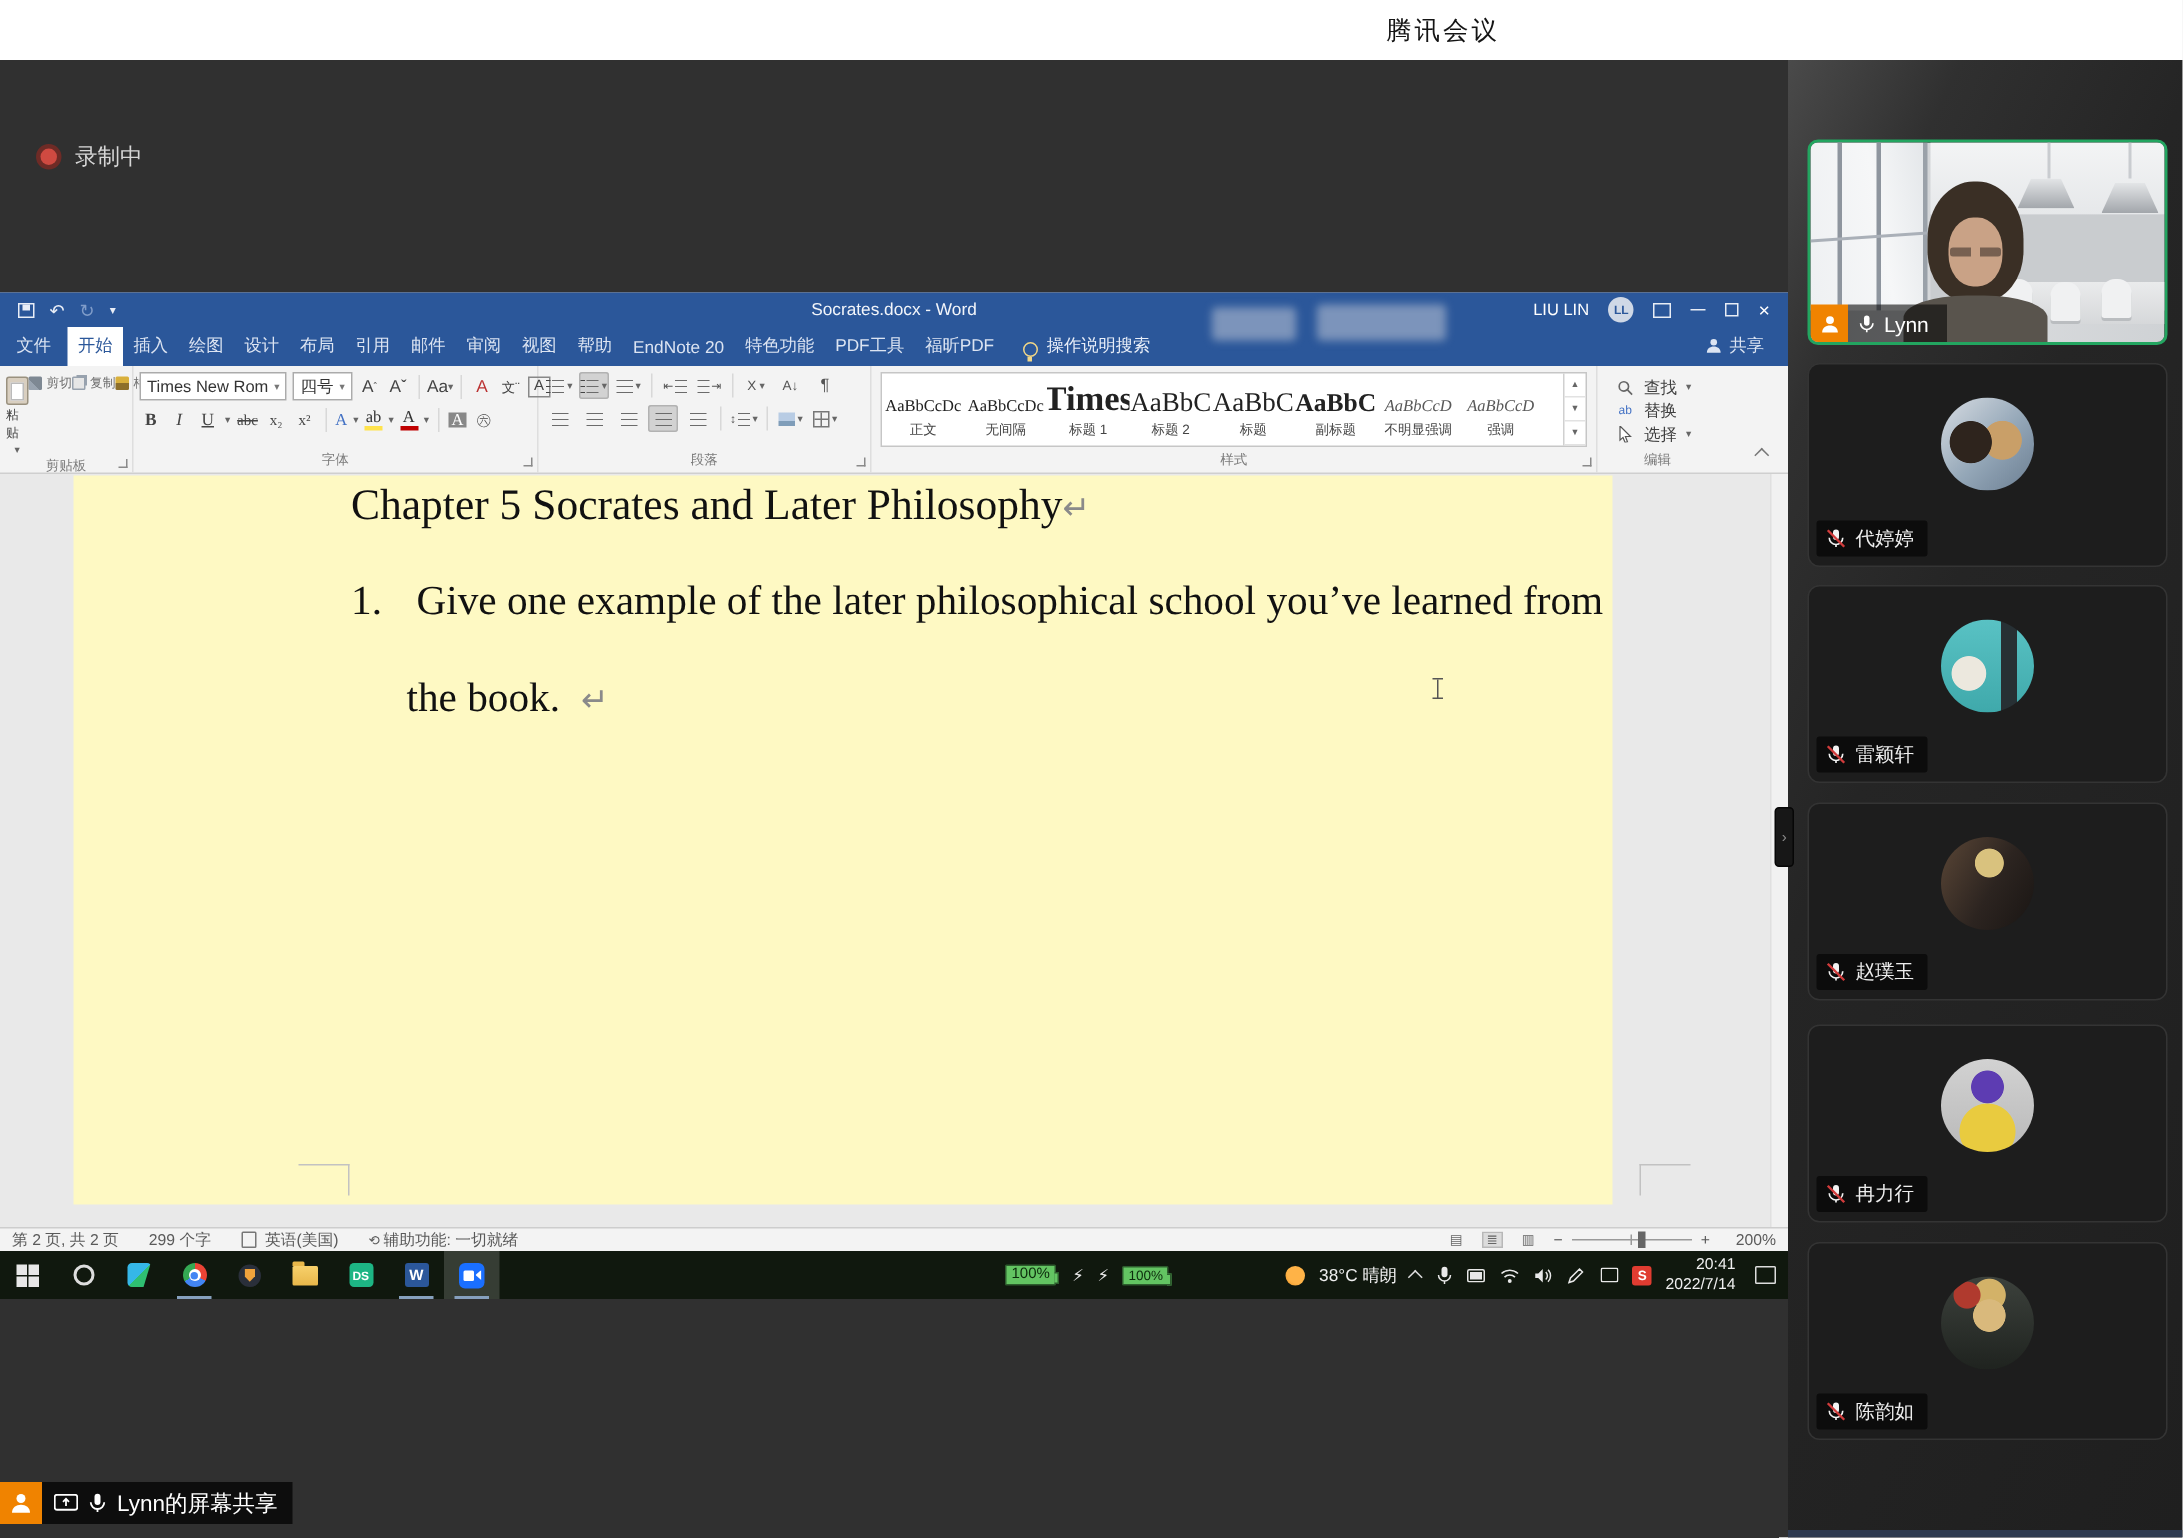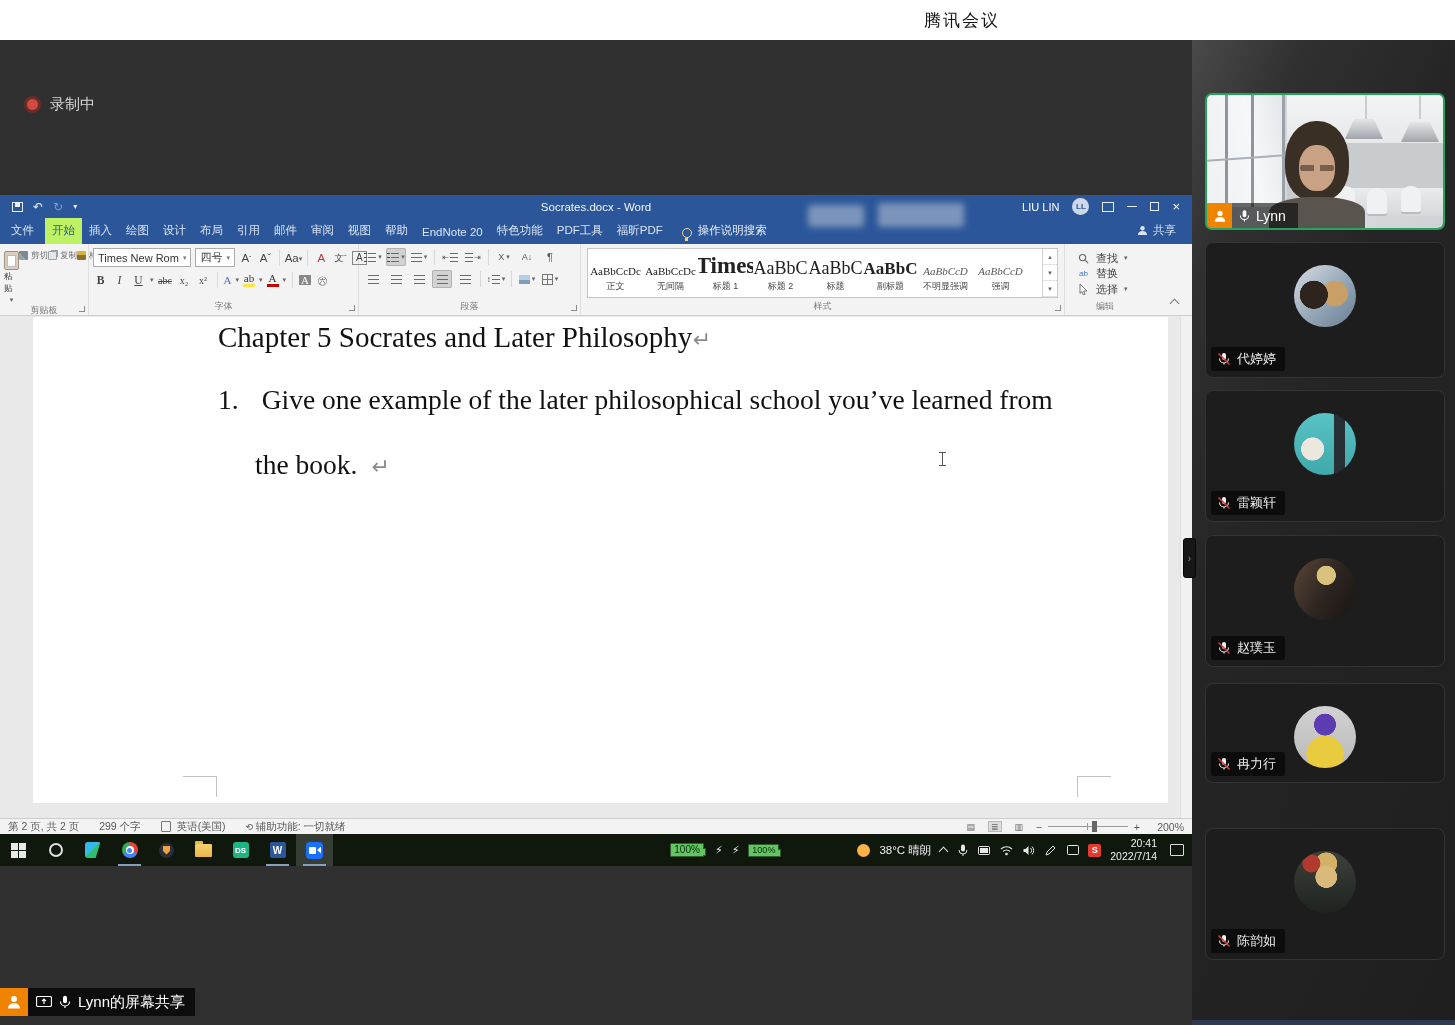--- a/index.html
+++ b/index.html
@@ -18,21 +18,21 @@
 .doctitle{position:absolute;left:436px;width:320px;text-align:center;font-size:11.5px;color:#f2f5fa}
 .wright{margin-left:auto;display:flex;align-items:center;gap:13px;padding-right:12px;font-size:11px}
 .wavatar{width:17px;height:17px;border-radius:50%;background:#cfd8e6;color:#2b579a;font-size:8px;display:flex;align-items:center;justify-content:center;font-weight:bold}
 .maxbox{width:9px;height:9px;border:1px solid #e8edf5}
 .minbar{width:10px;height:1px;background:#e8edf5}
 .ribopt{width:12px;height:10px;border:1px solid #e8edf5;position:relative}
 .blurbox{position:absolute;background:rgba(205,210,220,.5);filter:blur(3px);border-radius:3px;z-index:5}
 
 .tabrow{height:26px;background:#2b579a;display:flex;align-items:flex-end;color:#dce4f2;font-size:11.5px}
 .tab{padding:5px 7px 6px;white-space:nowrap}
-.tab.active{background:#bef264;color:#2b579a}
+.tab.active{background:#ffffff;color:#2b579a}
 .hint{display:flex;align-items:flex-end;gap:6px;padding:0 0 6px 12px;color:#e8eef8}
 .bulb{width:10px;height:10px;border:1.5px solid #f0d687;border-radius:50%;position:relative}
 .bulb:after{content:"";position:absolute;left:2px;top:9px;width:3px;height:3px;background:#f0d687}
 .sharebtn{margin-left:auto;display:flex;align-items:center;gap:5px;padding:0 16px 6px}
 
 .ribbon{height:72px;background:#f3f3f3;display:flex;border-bottom:1px solid #cfcfcf}
 .grp{position:relative;display:flex;flex-direction:column;border-right:1px solid #dedede}
 .gc{flex:1;display:flex;padding:4px 4px 0}
 .gl{height:15px;font-size:9px;color:#7b7b7b;text-align:center;line-height:12px;position:relative}
 .lau{position:absolute;right:3px;bottom:4px;width:6px;height:6px;border-right:1px solid #8a8a8a;border-bottom:1px solid #8a8a8a}
@@ -76,21 +76,21 @@
 .scrollcol{width:15px;border-left:1px solid #d0d0d0;display:flex;flex-direction:column;margin-left:auto}
 .scrollcol div{flex:1;display:flex;align-items:center;justify-content:center;font-size:6px;color:#666;border-bottom:1px solid #e2e2e2}
 
 .editcol{display:flex;flex-direction:column;justify-content:space-between;padding:3px 0 4px;font-size:11px;color:#3f3f3f}
 .erow{display:flex;align-items:center;gap:6px;height:14px}
 .eic{width:13px;height:13px;display:flex;align-items:center;justify-content:center}
 .endfill{flex:1;position:relative;border-right:none}
 .chev{position:absolute;right:14px;bottom:8px;width:7px;height:7px;border-left:1.5px solid #777;border-top:1.5px solid #777;transform:rotate(45deg)}
 
 .docarea{position:relative;height:502px;background:#e9e9e9;overflow:hidden}
-.page{position:absolute;left:33px;top:1px;width:1135px;height:486px;background:#ffffff}
+.page{position:absolute;left:49px;top:1px;width:1026px;height:486px;background:#fef9c3}
 .doc-h{position:absolute;left:185px;top:4px;font-family:"Liberation Serif",serif;font-size:29px;color:#111;white-space:nowrap}
 .doc-l1{position:absolute;left:185px;top:67px;font-family:"Liberation Serif",serif;font-size:27.5px;color:#111;white-space:nowrap}
 .doc-l1 .num{margin-right:23px}
 .doc-l2{position:absolute;left:222px;top:132px;font-family:"Liberation Serif",serif;font-size:27.5px;color:#111;white-space:nowrap}
 .pilc{color:#8a8a8a;font-size:22px;font-family:"DejaVu Sans",sans-serif}
 .cm{position:absolute;width:34px;height:21px;border-top:1px solid #c2c2c2}
 .cm.l{left:150px;top:459px;border-right:1px solid #c2c2c2}
 .cm.r{left:1044px;top:459px;border-left:1px solid #c2c2c2}
 .caret-i{position:absolute;left:905px;top:134px;width:9px;height:17px}
 .caret-i:before{content:"";position:absolute;left:4px;top:2px;bottom:2px;width:1px;background:#555}
@@ -693,21 +693,21 @@
           <svg width="14" height="14" viewBox="0 0 14 14">
             <rect x="5" y="1" width="4" height="7" rx="2" fill="#f2f2f2"></rect>
             <path d="M2.5 6.5a4.5 4.5 0 0 0 9 0" stroke="#f2f2f2" stroke-width="1.1" fill="none"></path>
             <line x1="7" y1="11" x2="7" y2="12.6" stroke="#f2f2f2" stroke-width="1.1"></line>
             <line x1="1.5" y1="1.5" x2="12.5" y2="12.5" stroke="#d23c3c" stroke-width="1.6"></line>
           </svg>
           <span>赵璞玉</span>
         </div>
     </div>
 
-    <div class="tile" style="top:643px;height:100px">
+    <div class="tile" style="top:643px;height:132px">
       <span class="avatar av4"></span>
       <div class="label">
           <svg width="14" height="14" viewBox="0 0 14 14">
             <rect x="5" y="1" width="4" height="7" rx="2" fill="#f2f2f2"></rect>
             <path d="M2.5 6.5a4.5 4.5 0 0 0 9 0" stroke="#f2f2f2" stroke-width="1.1" fill="none"></path>
             <line x1="7" y1="11" x2="7" y2="12.6" stroke="#f2f2f2" stroke-width="1.1"></line>
             <line x1="1.5" y1="1.5" x2="12.5" y2="12.5" stroke="#d23c3c" stroke-width="1.6"></line>
           </svg>
           <span>冉力行</span>
         </div>

